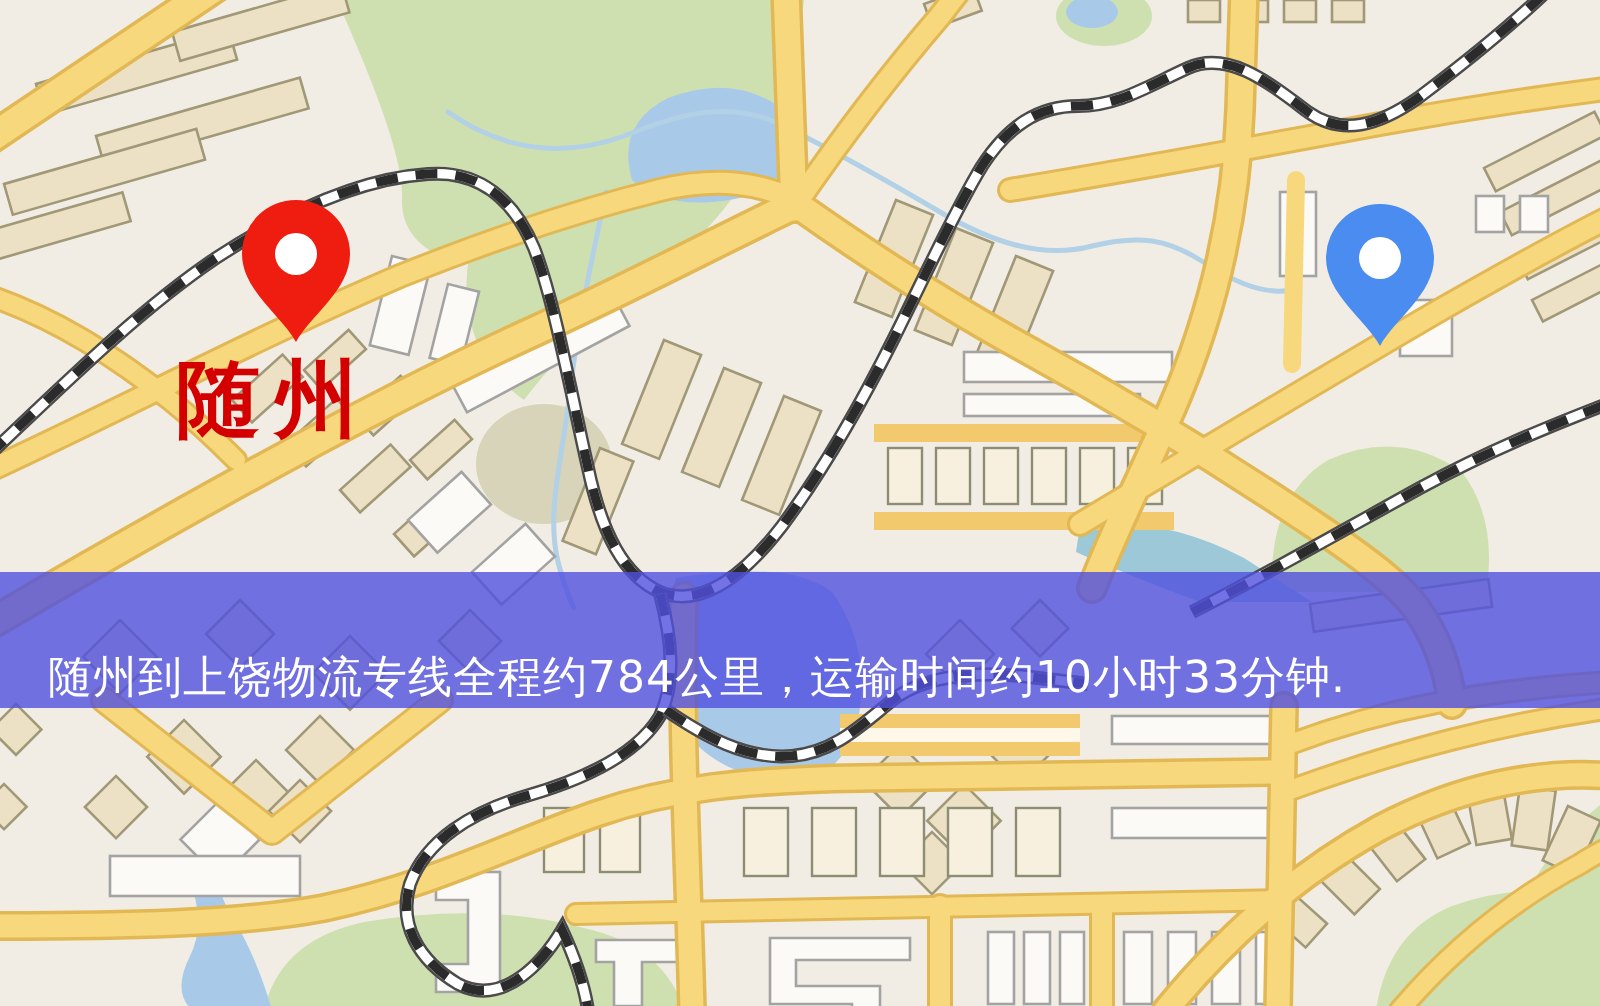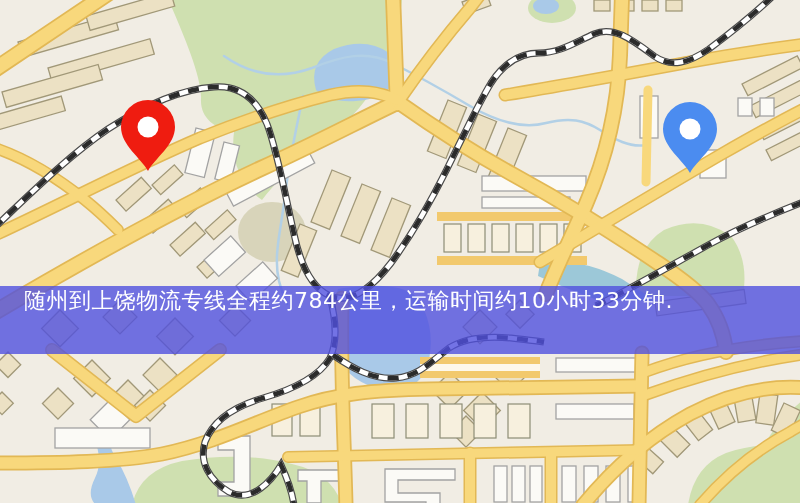--- a/index.html
+++ b/index.html
@@ -21,21 +21,21 @@
   .barw{fill:#fdf8ea;stroke:none;}
   .rc{fill:none;stroke:#e2b855;stroke-linecap:round;stroke-linejoin:round;}
   .rf{fill:none;stroke:#f8d87c;stroke-linecap:round;stroke-linejoin:round;}
   .rail1{fill:none;stroke:#4a4a4a;stroke-width:7;}
   .rail2{fill:none;stroke:#ffffff;stroke-width:4.6;}
   .rail3{fill:none;stroke:#2b2b2b;stroke-width:4.6;stroke-dasharray:11 9;}
   
   .banner{
     position:absolute;left:0;top:286px;width:800px;height:68px;
     background:rgba(80,80,222,0.80);
-    display:flex;align-items:flex-start;
+    display:flex;align-items:flex-end;
     padding-left:24px;box-sizing:border-box;
     color:#fff;font-size:22px;letter-spacing:0.5px;white-space:nowrap;
   }
   .city-label{
     position:absolute;font-size:42px;font-weight:bold;line-height:1;
     letter-spacing:7px;white-space:nowrap;
   }
   .label-origin{left:88px;top:179px;color:#d40000;}
   .label-dest{left:648px;top:181px;color:#1d12cc;}
 </style>
@@ -282,13 +282,14 @@
     <g transform="translate(148,171)">
       <path d="M0,0 C-7,-13 -27,-26 -27,-44 A27,27 0 1 1 27,-44 C27,-26 7,-13 0,0 Z" fill="#ef1c10"></path>
       <circle cx="0" cy="-44" r="10.5" fill="#ffffff"></circle>
     </g>
     <g transform="translate(690,173)">
       <path d="M0,0 C-7,-13 -27,-26 -27,-44 A27,27 0 1 1 27,-44 C27,-26 7,-13 0,0 Z" fill="#4b8cf0"></path>
       <circle cx="0" cy="-44" r="10.5" fill="#ffffff"></circle>
     </g>
   </svg>
 
+  <div class="city-label label-origin">随州</div>
 </div>
 
 </body></html>

